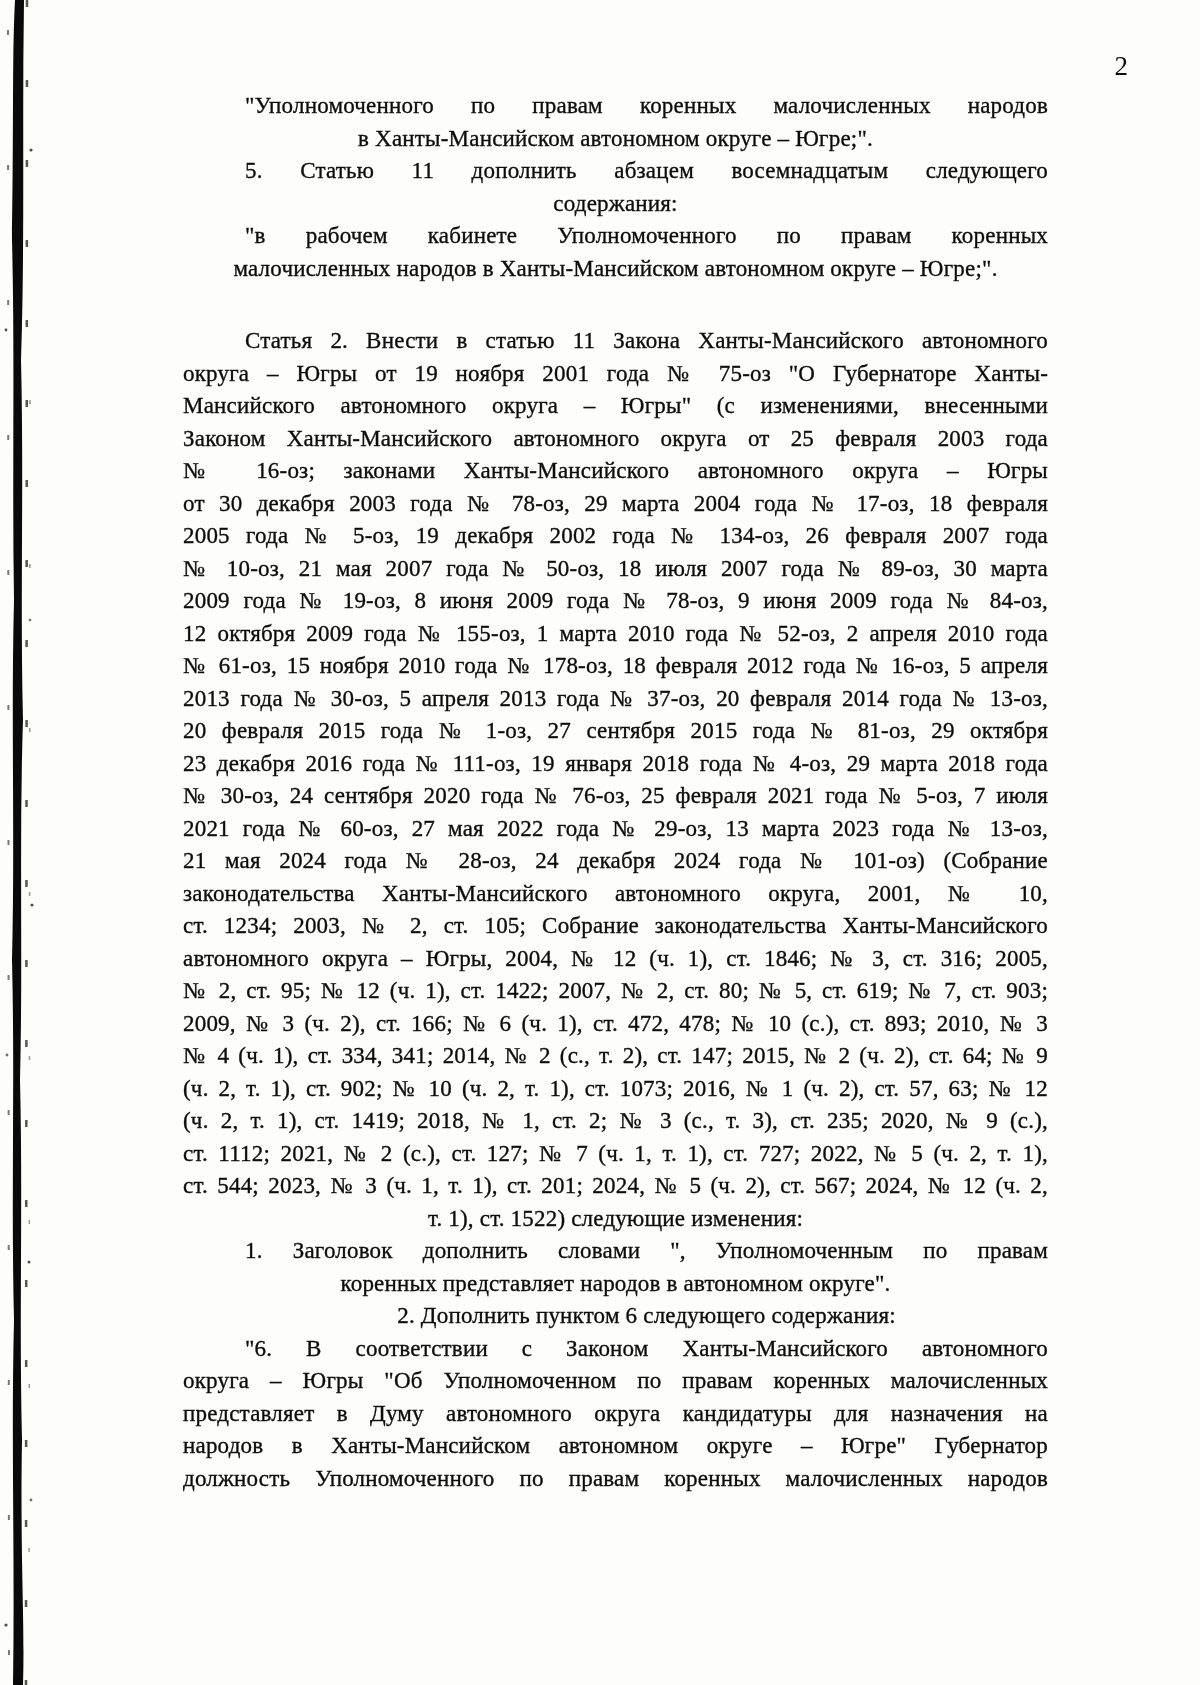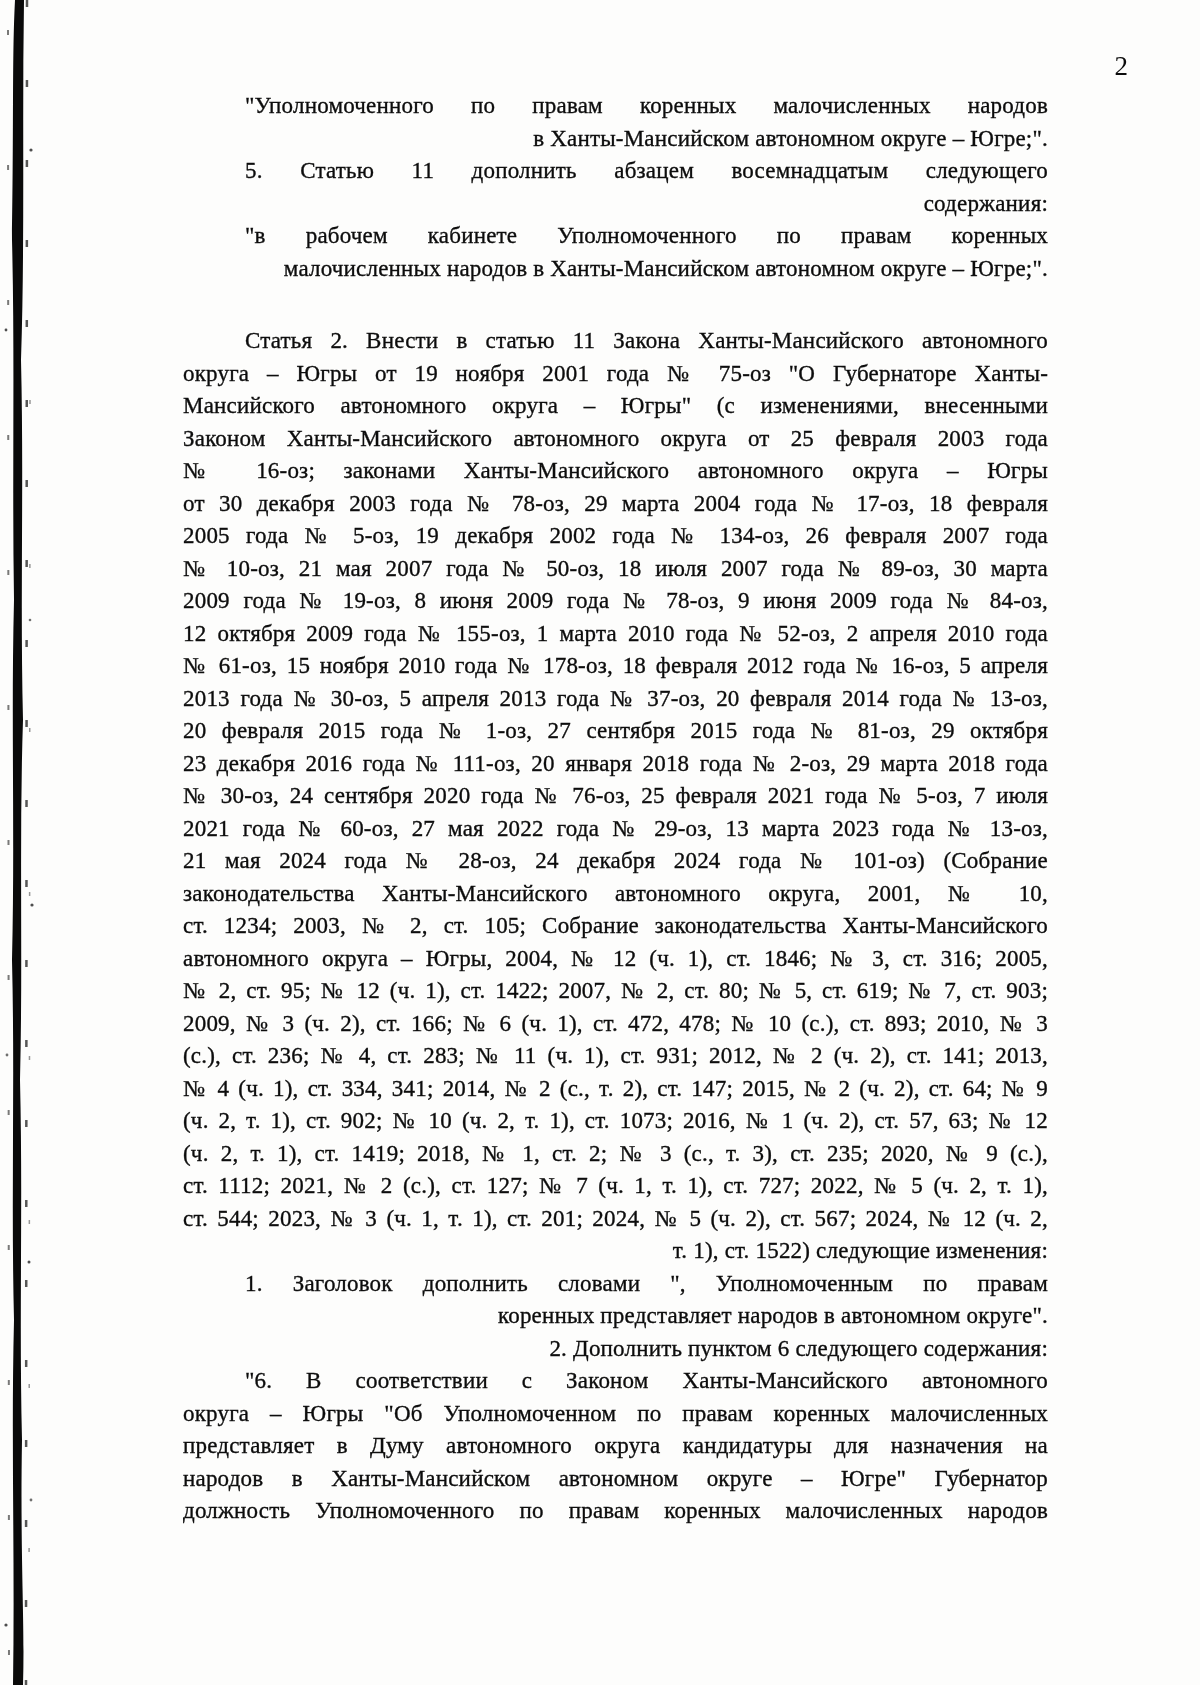--- a/index.html
+++ b/index.html
@@ -31,21 +31,21 @@
     top:90px;
     width:865px;
     font-size:23px;
     letter-spacing:0.2px;
     -webkit-text-stroke:0.35px #111;
   }
   .line{
     height:32.5px;
     line-height:32.5px;
     overflow:hidden;
-    text-align:right;
+    text-align:center;
     white-space:normal;
   }
   .line.justify{
     text-align:justify;
     text-align-last:justify;
   }
   .line.indent{ text-indent:62px; }
   .spacer{ height:40px; }
   b{ font-weight:normal; }
 </style>
@@ -85,30 +85,29 @@
       <div class="line justify">Законом Ханты-Мансийского автономного округа от 25 февраля 2003 года</div>
       <div class="line justify">№ 16-оз; законами Ханты-Мансийского автономного округа – Югры</div>
       <div class="line justify">от 30 декабря 2003 года № 78-оз, 29 марта 2004 года № 17-оз, 18 февраля</div>
       <div class="line justify">2005 года № 5-оз, 19 декабря 2002 года № 134-оз, 26 февраля 2007 года</div>
       <div class="line justify">№ 10-оз, 21 мая 2007 года № 50-оз, 18 июля 2007 года № 89-оз, 30 марта</div>
       <div class="line justify">2009 года № 19-оз, 8 июня 2009 года № 78-оз, 9 июня 2009 года № 84-оз,</div>
       <div class="line justify">12 октября 2009 года № 155-оз, 1 марта 2010 года № 52-оз, 2 апреля 2010 года</div>
       <div class="line justify">№ 61-оз, 15 ноября 2010 года № 178-оз, 18 февраля 2012 года № 16-оз, 5 апреля</div>
       <div class="line justify">2013 года № 30-оз, 5 апреля 2013 года № 37-оз, 20 февраля 2014 года № 13-оз,</div>
       <div class="line justify">20 февраля 2015 года № 1-оз, 27 сентября 2015 года № 81-оз, 29 октября</div>
-      <div class="line justify">23 декабря 2016 года № 111-оз, 20 января 2018 года № 2-оз, 29 марта 2018 года</div>
+      <div class="line justify">23 декабря 2016 года № 111-оз, 19 января 2018 года № 4-оз, 29 марта 2018 года</div>
       <div class="line justify">№ 30-оз, 24 сентября 2020 года № 76-оз, 25 февраля 2021 года № 5-оз, 7 июля</div>
       <div class="line justify">2021 года № 60-оз, 27 мая 2022 года № 29-оз, 13 марта 2023 года № 13-оз,</div>
       <div class="line justify">21 мая 2024 года № 28-оз, 24 декабря 2024 года № 101-оз) (Собрание</div>
       <div class="line justify">законодательства Ханты-Мансийского автономного округа, 2001, № 10,</div>
       <div class="line justify">ст. 1234; 2003, № 2, ст. 105; Собрание законодательства Ханты-Мансийского</div>
       <div class="line justify">автономного округа – Югры, 2004, № 12 (ч. 1), ст. 1846; № 3, ст. 316; 2005,</div>
       <div class="line justify">№ 2, ст. 95; № 12 (ч. 1), ст. 1422; 2007, № 2, ст. 80; № 5, ст. 619; № 7, ст. 903;</div>
       <div class="line justify">2009, № 3 (ч. 2), ст. 166; № 6 (ч. 1), ст. 472, 478; № 10 (с.), ст. 893; 2010, № 3</div>
-      <div class="line justify">(с.), ст. 236; № 4, ст. 283; № 11 (ч. 1), ст. 931; 2012, № 2 (ч. 2), ст. 141; 2013,</div>
       <div class="line justify">№ 4 (ч. 1), ст. 334, 341; 2014, № 2 (с., т. 2), ст. 147; 2015, № 2 (ч. 2), ст. 64; № 9</div>
       <div class="line justify">(ч. 2, т. 1), ст. 902; № 10 (ч. 2, т. 1), ст. 1073; 2016, № 1 (ч. 2), ст. 57, 63; № 12</div>
       <div class="line justify">(ч. 2, т. 1), ст. 1419; 2018, № 1, ст. 2; № 3 (с., т. 3), ст. 235; 2020, № 9 (с.),</div>
       <div class="line justify">ст. 1112; 2021, № 2 (с.), ст. 127; № 7 (ч. 1, т. 1), ст. 727; 2022, № 5 (ч. 2, т. 1),</div>
       <div class="line justify">ст. 544; 2023, № 3 (ч. 1, т. 1), ст. 201; 2024, № 5 (ч. 2), ст. 567; 2024, № 12 (ч. 2,</div>
       <div class="line">т. 1), ст. 1522) следующие изменения:</div>
       <div class="line indent justify">1. Заголовок дополнить словами ", Уполномоченным по правам</div>
       <div class="line">коренных представляет народов в автономном округе".</div>
       <div class="line indent">2. Дополнить пунктом 6 следующего содержания:</div>
       <div class="line indent justify">"6. В соответствии с Законом Ханты-Мансийского автономного</div>

